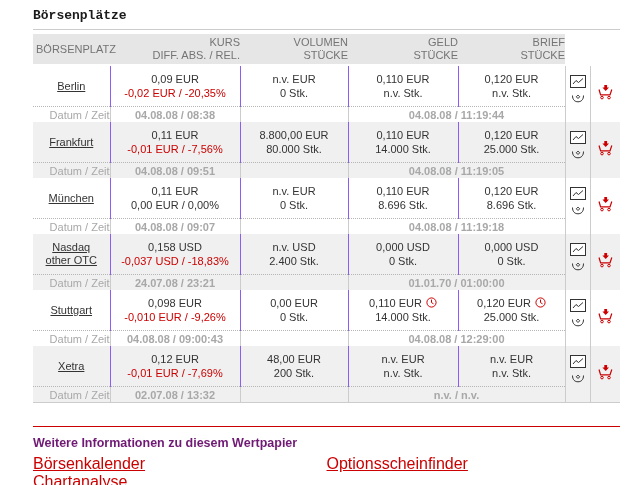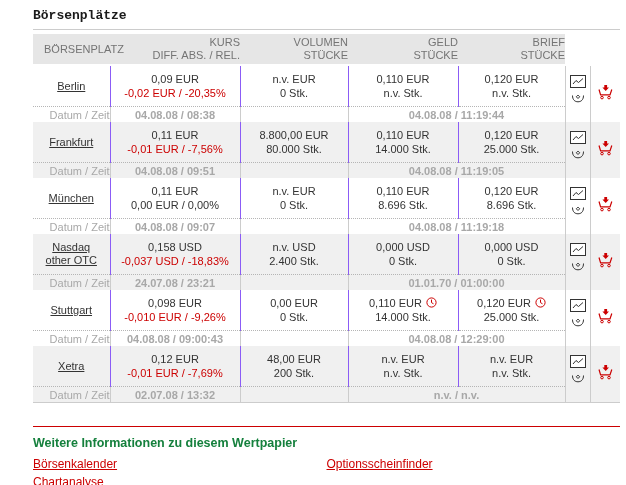--- a/index.html
+++ b/index.html
@@ -15,21 +15,21 @@
 
   
   table.exchanges{border-collapse:collapse;table-layout:fixed;width:587px;font-size:11px;border-bottom:1px solid #ccc;}
   col.c-name{width:77px;}col.c-kurs{width:130px;}col.c-vol{width:108px;}
   col.c-geld{width:110px;}col.c-brief{width:107px;}col.c-icons{width:25px;}col.c-cart{width:30px;}
 
   thead th{
     background:#e6e6e6;color:#747474;font-weight:normal;font-size:11px;
     height:30px;text-align:right;line-height:13px;padding:0;border-bottom:2px solid #fff;
   }
-  thead th.h-name{text-align:left;padding-left:11px;}
+  thead th.h-name{text-align:left;padding-left:3px;}
   thead th.h-blank{background:#fff;}
 
   tbody.alt td{background:#f0f0f0;}
   tr.main td{height:40px;vertical-align:middle;padding:0;}
   td.name{
     text-align:center;vertical-align:bottom;padding:0 0 3px 3px;color:#333;line-height:13px;text-decoration:underline;
   }
   td.num{text-align:center;border-left:1px solid #8b5cf6;line-height:14px;}
   .v2.neg{color:#cc0001;}
   td.icons,td.cart{
@@ -42,24 +42,24 @@
     height:15px;color:#a8a8a8;border-top:1px dotted #b5b5b5;
     font-size:11px;padding:0;vertical-align:middle;
   }
   tr.datum td.dlabel{text-align:right;padding-left:3px;}
   tr.datum td.dval{text-align:center;font-weight:bold;}
   tr.datum td.dblank{border-left:1px solid #ccc;}
   tr.datum td.dval.bordered{border-left:1px solid #ccc;}
 
   
   .red-rule{border:none;border-top:1px solid #cc0001;margin:23px 0 0 0;}
-  .footer-heading{font-size:12.5px;font-weight:bold;color:#15803d;margin:9px 0 5px 0;}
+  .footer-heading{font-size:12.5px;font-weight:bold;color:#701a75;margin:9px 0 5px 0;}
   .links{display:flex;width:587px;}
   .links-col{width:304px;}
-  .links a{display:block;color:#cc0001;text-decoration:underline;font-size:12px;line-height:18px;cursor:pointer;}
+  .links a{display:block;color:#cc0001;text-decoration:underline;font-size:16px;line-height:18px;cursor:pointer;}
 </style>
 </head>
 <body>
 
 <div class="page">
 
   <h2 class="page-title">Börsenplätze</h2>
   <hr class="title-rule">
 
   <table class="exchanges">

